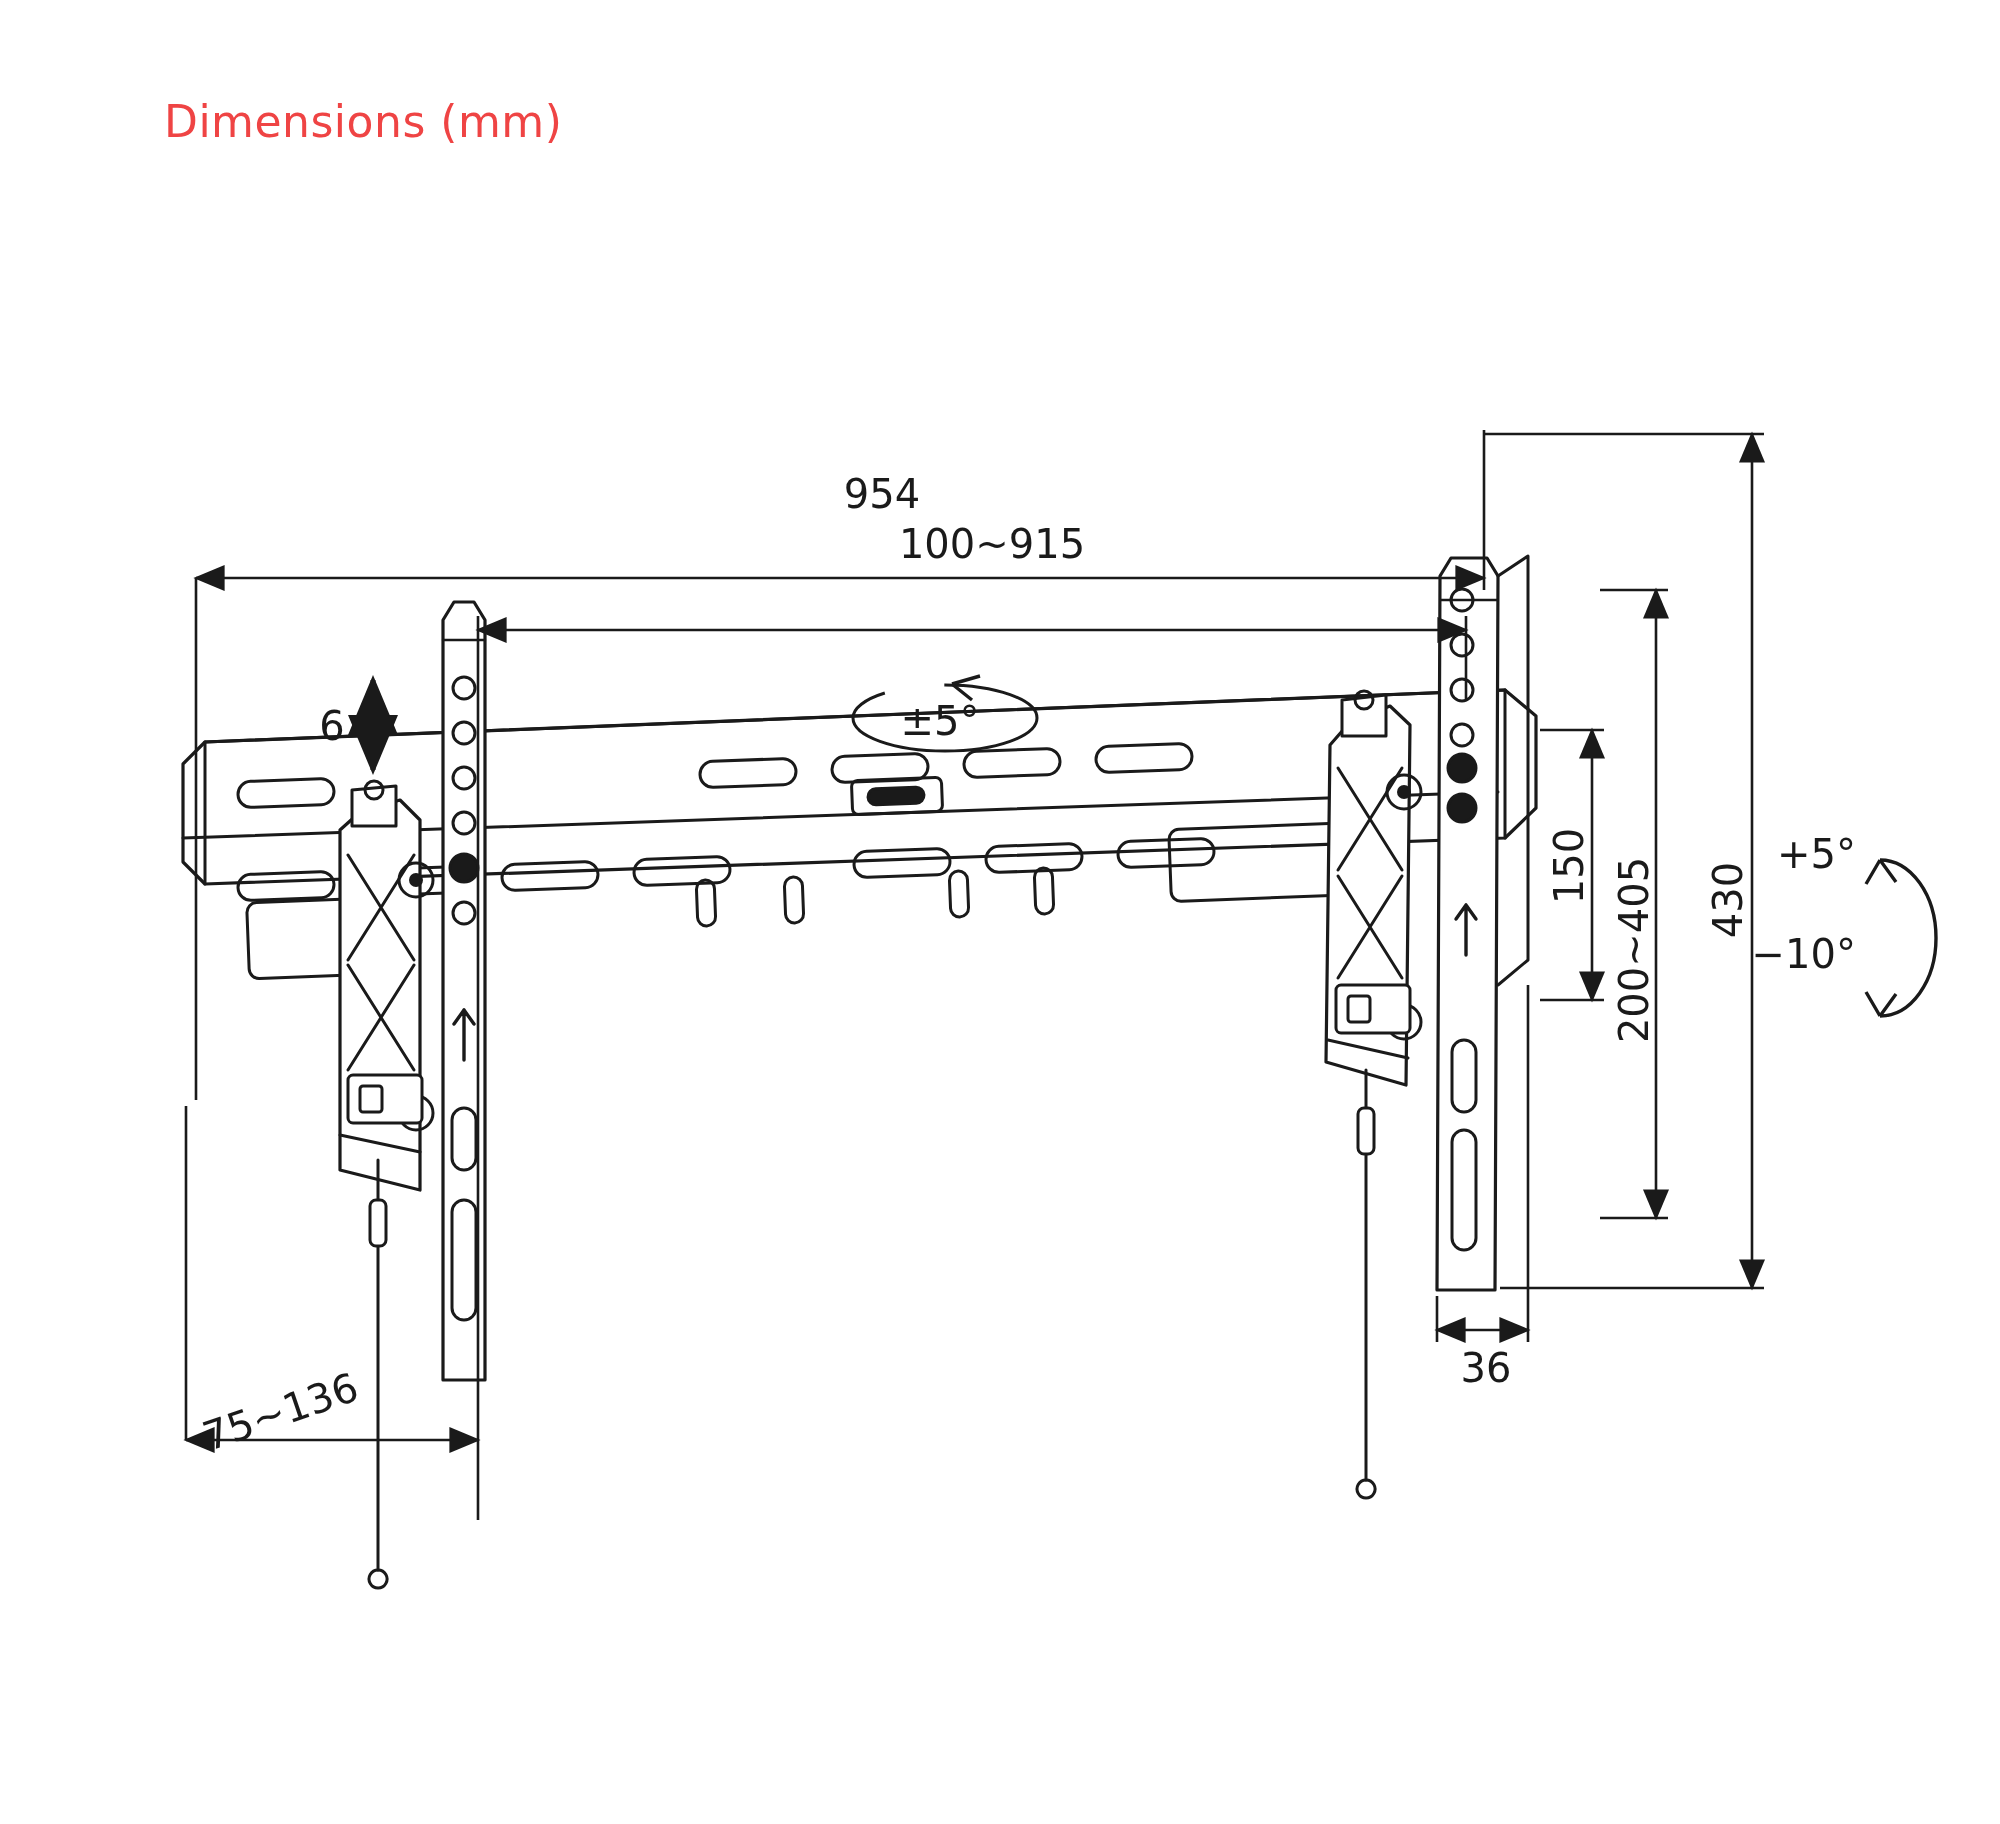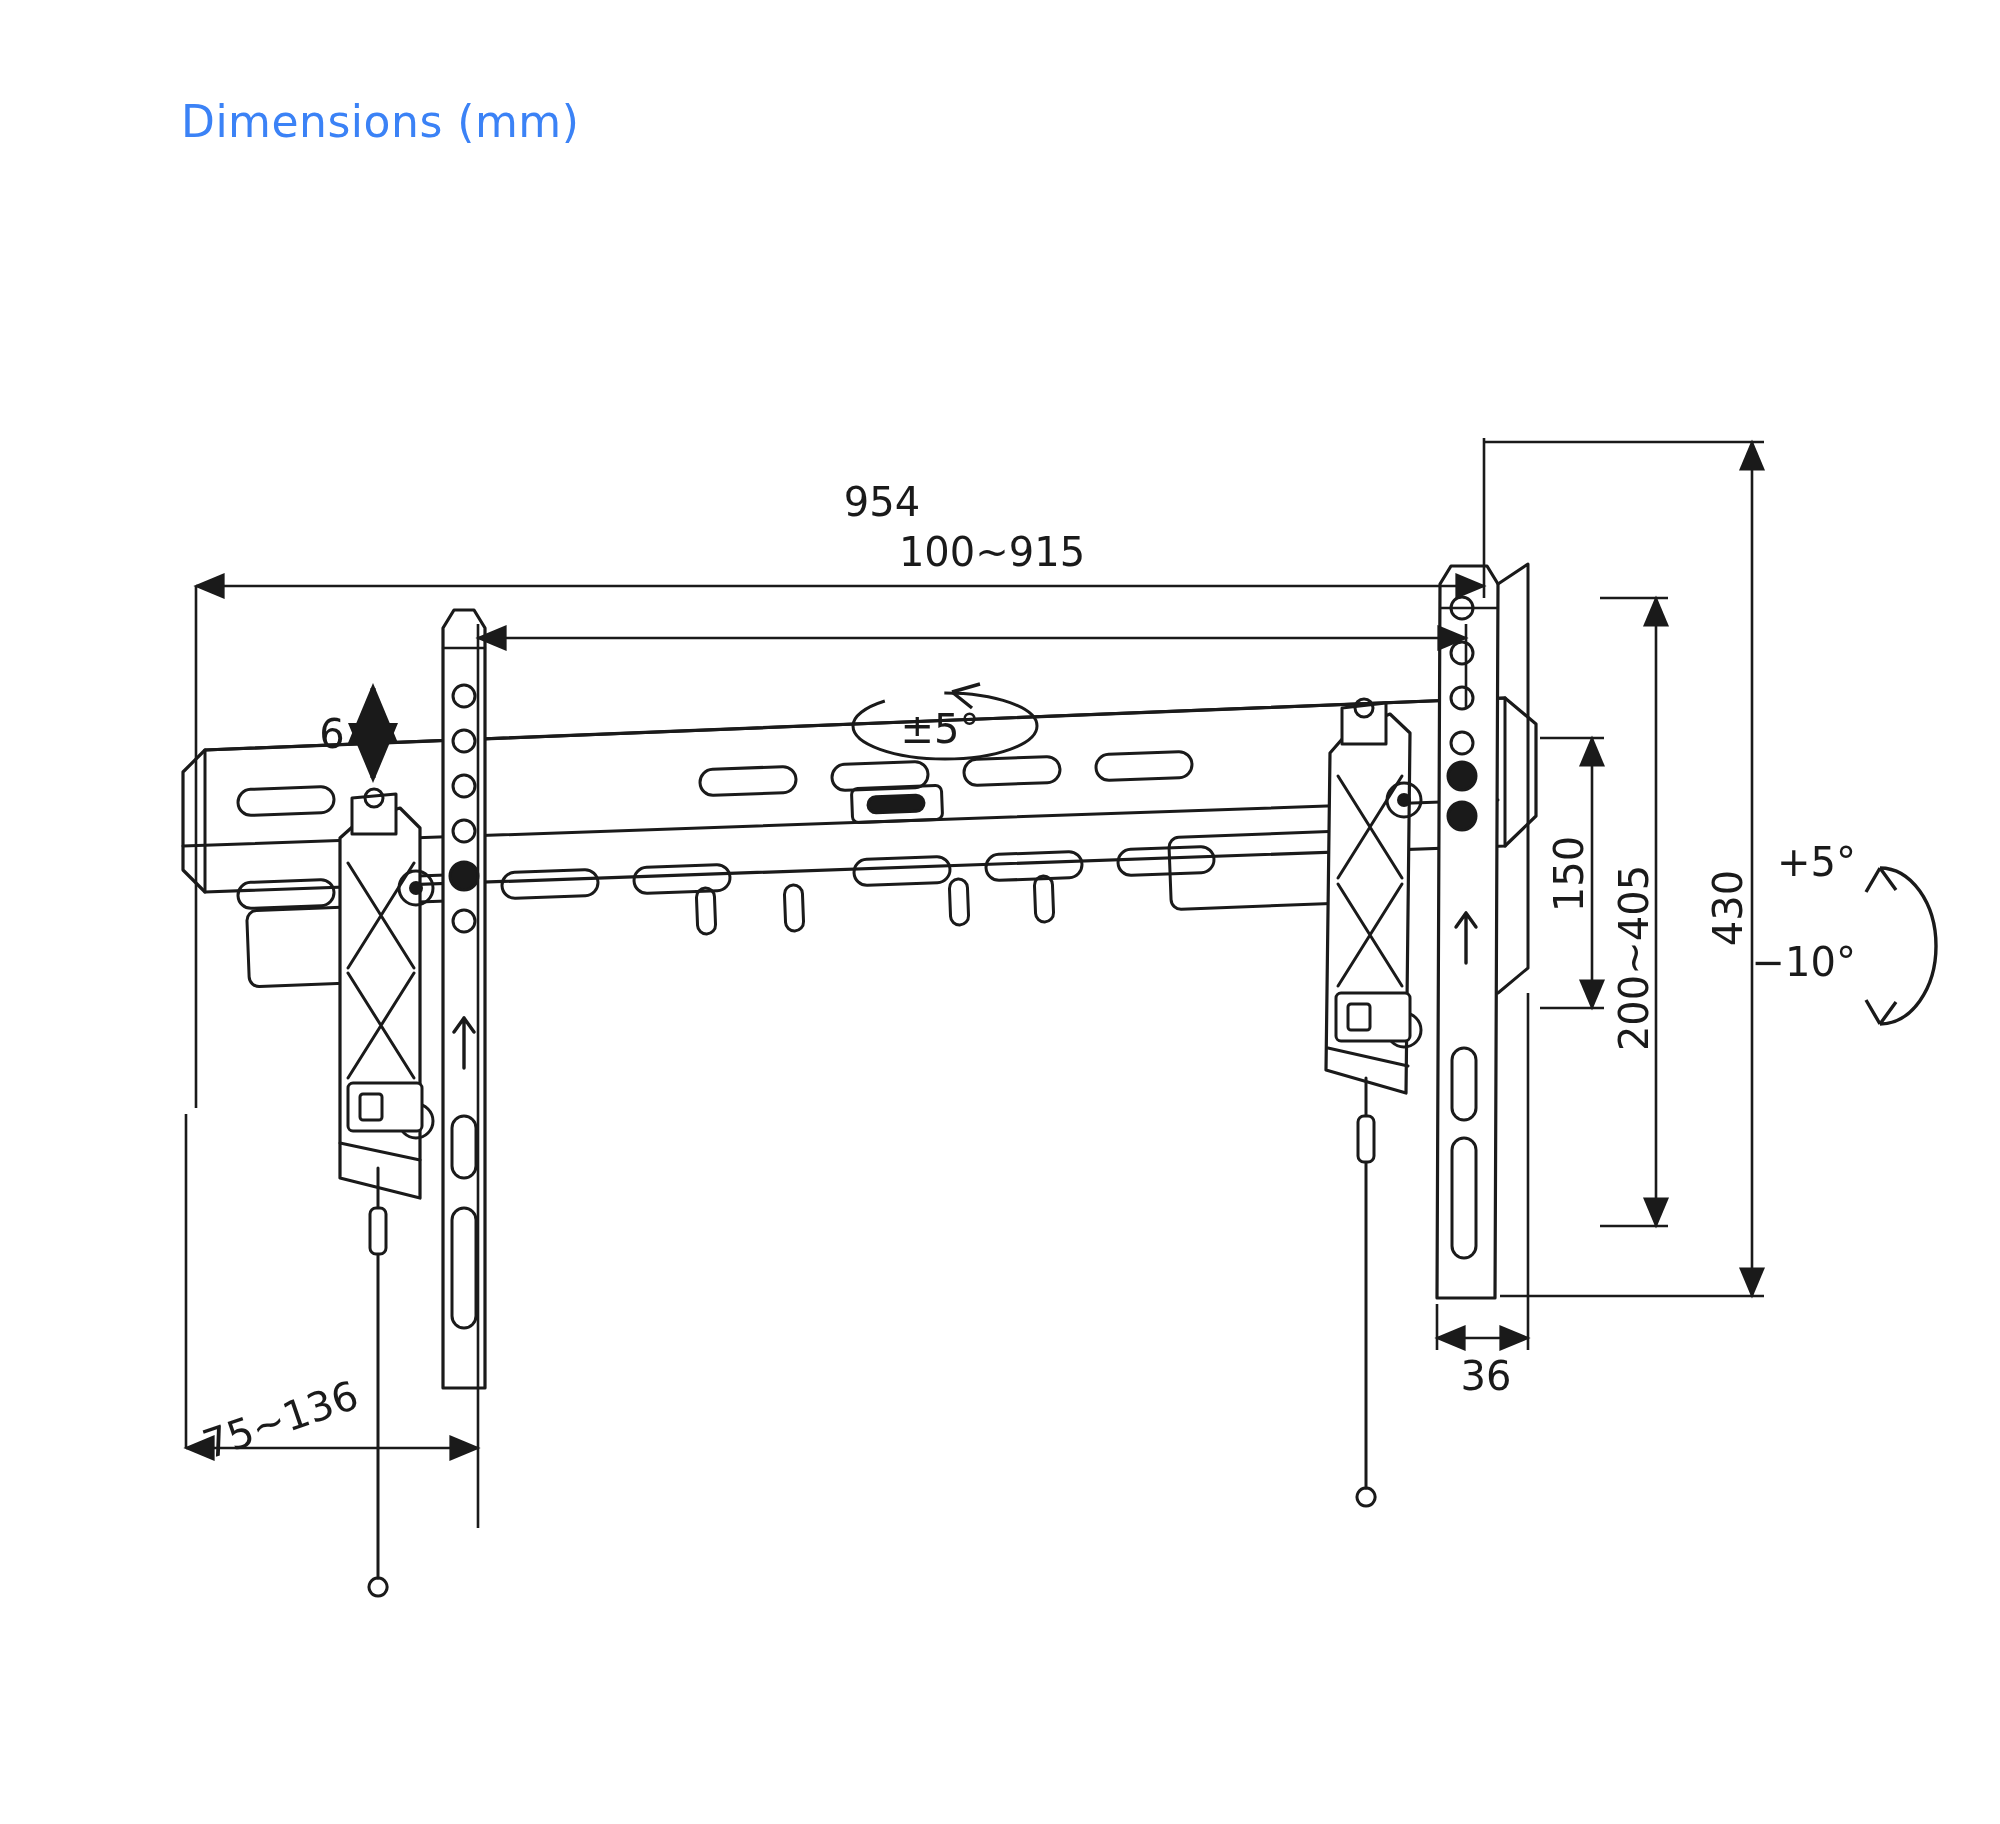--- a/index.html
+++ b/index.html
@@ -10,32 +10,32 @@
   body {
     width: 2000px;
     height: 1824px;
     font-family: "DejaVu Sans", sans-serif;
     color: #1a1a1a;
     position: relative;
     overflow: hidden;
   }
   #page-title {
     position: absolute;
-    left: 181px;
+    left: 164px;
     top: 96px;
     font-size: 44px;
     font-weight: 400;
     letter-spacing: 0.5px;
-    color: #3b82f6;
+    color: #ef4444;
     font-family: "DejaVu Sans", sans-serif;
   }
   #diagram-wrap {
     position: absolute;
     left: 0;
-    top: 8px;
+    top: 0;
     width: 2000px;
     height: 1520px;
   }
   svg.diagram {
     display: block;
     width: 2000px;
     height: 1824px;
   }
   .dim-text {
     font-family: "DejaVu Sans", sans-serif;

